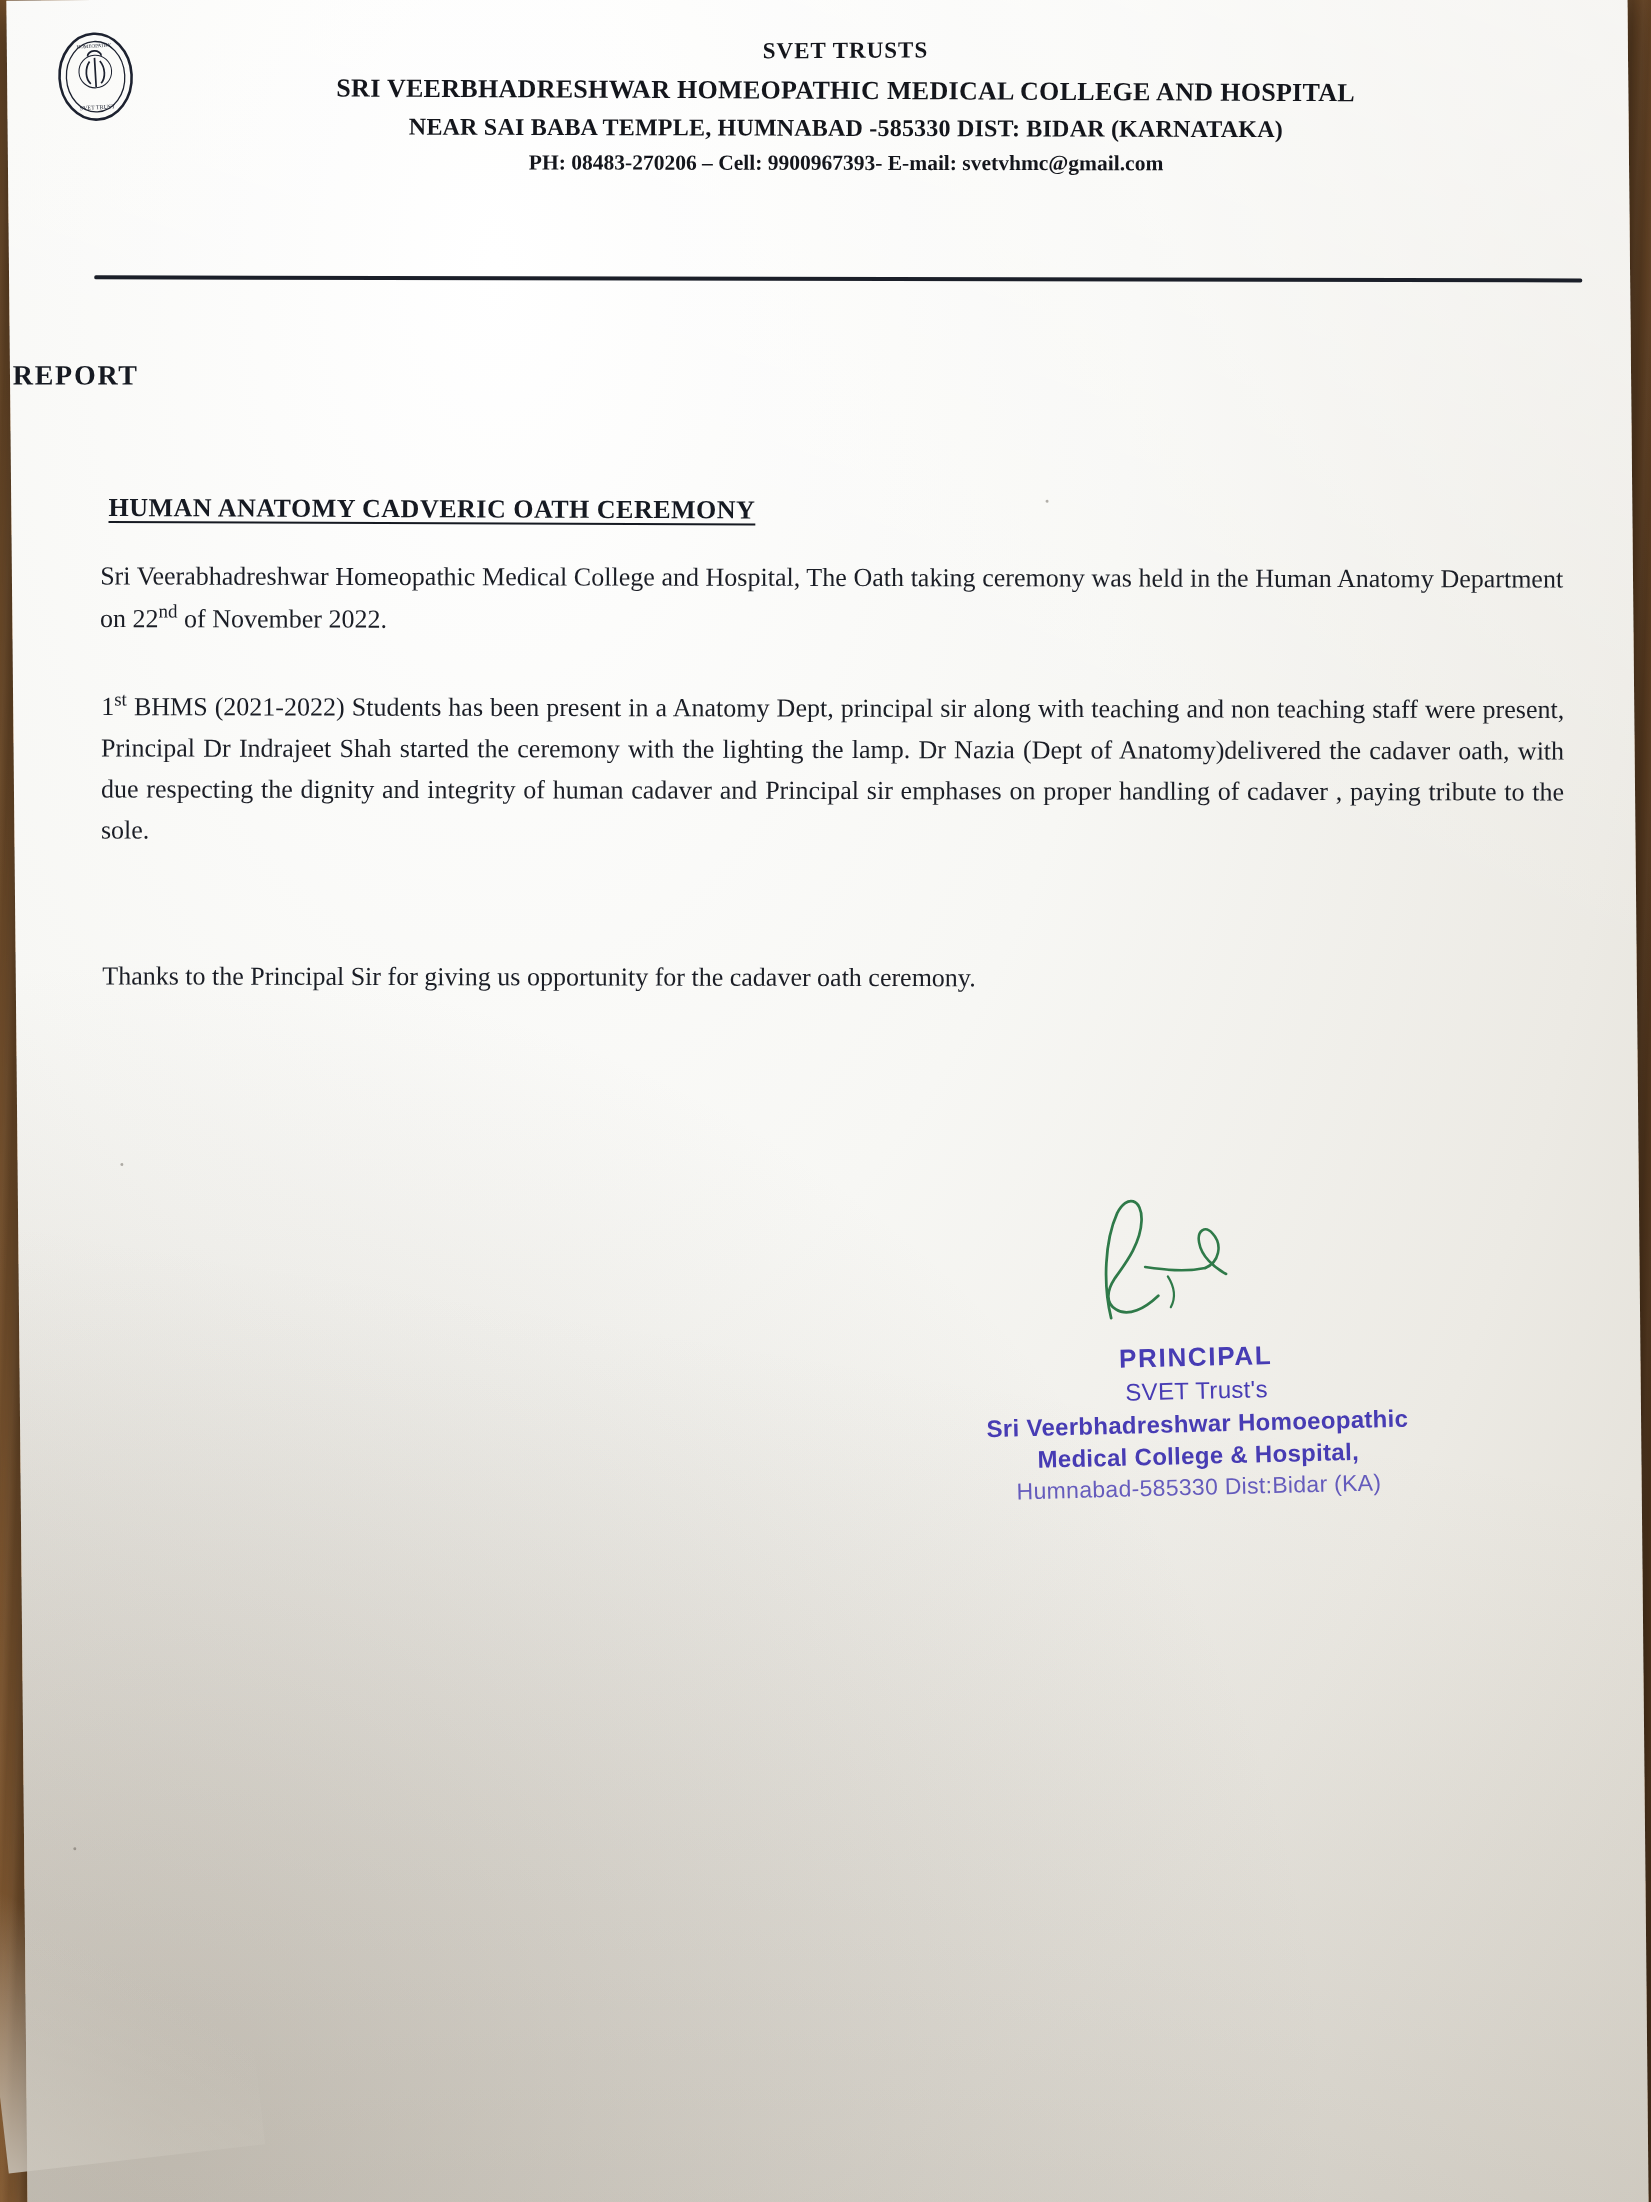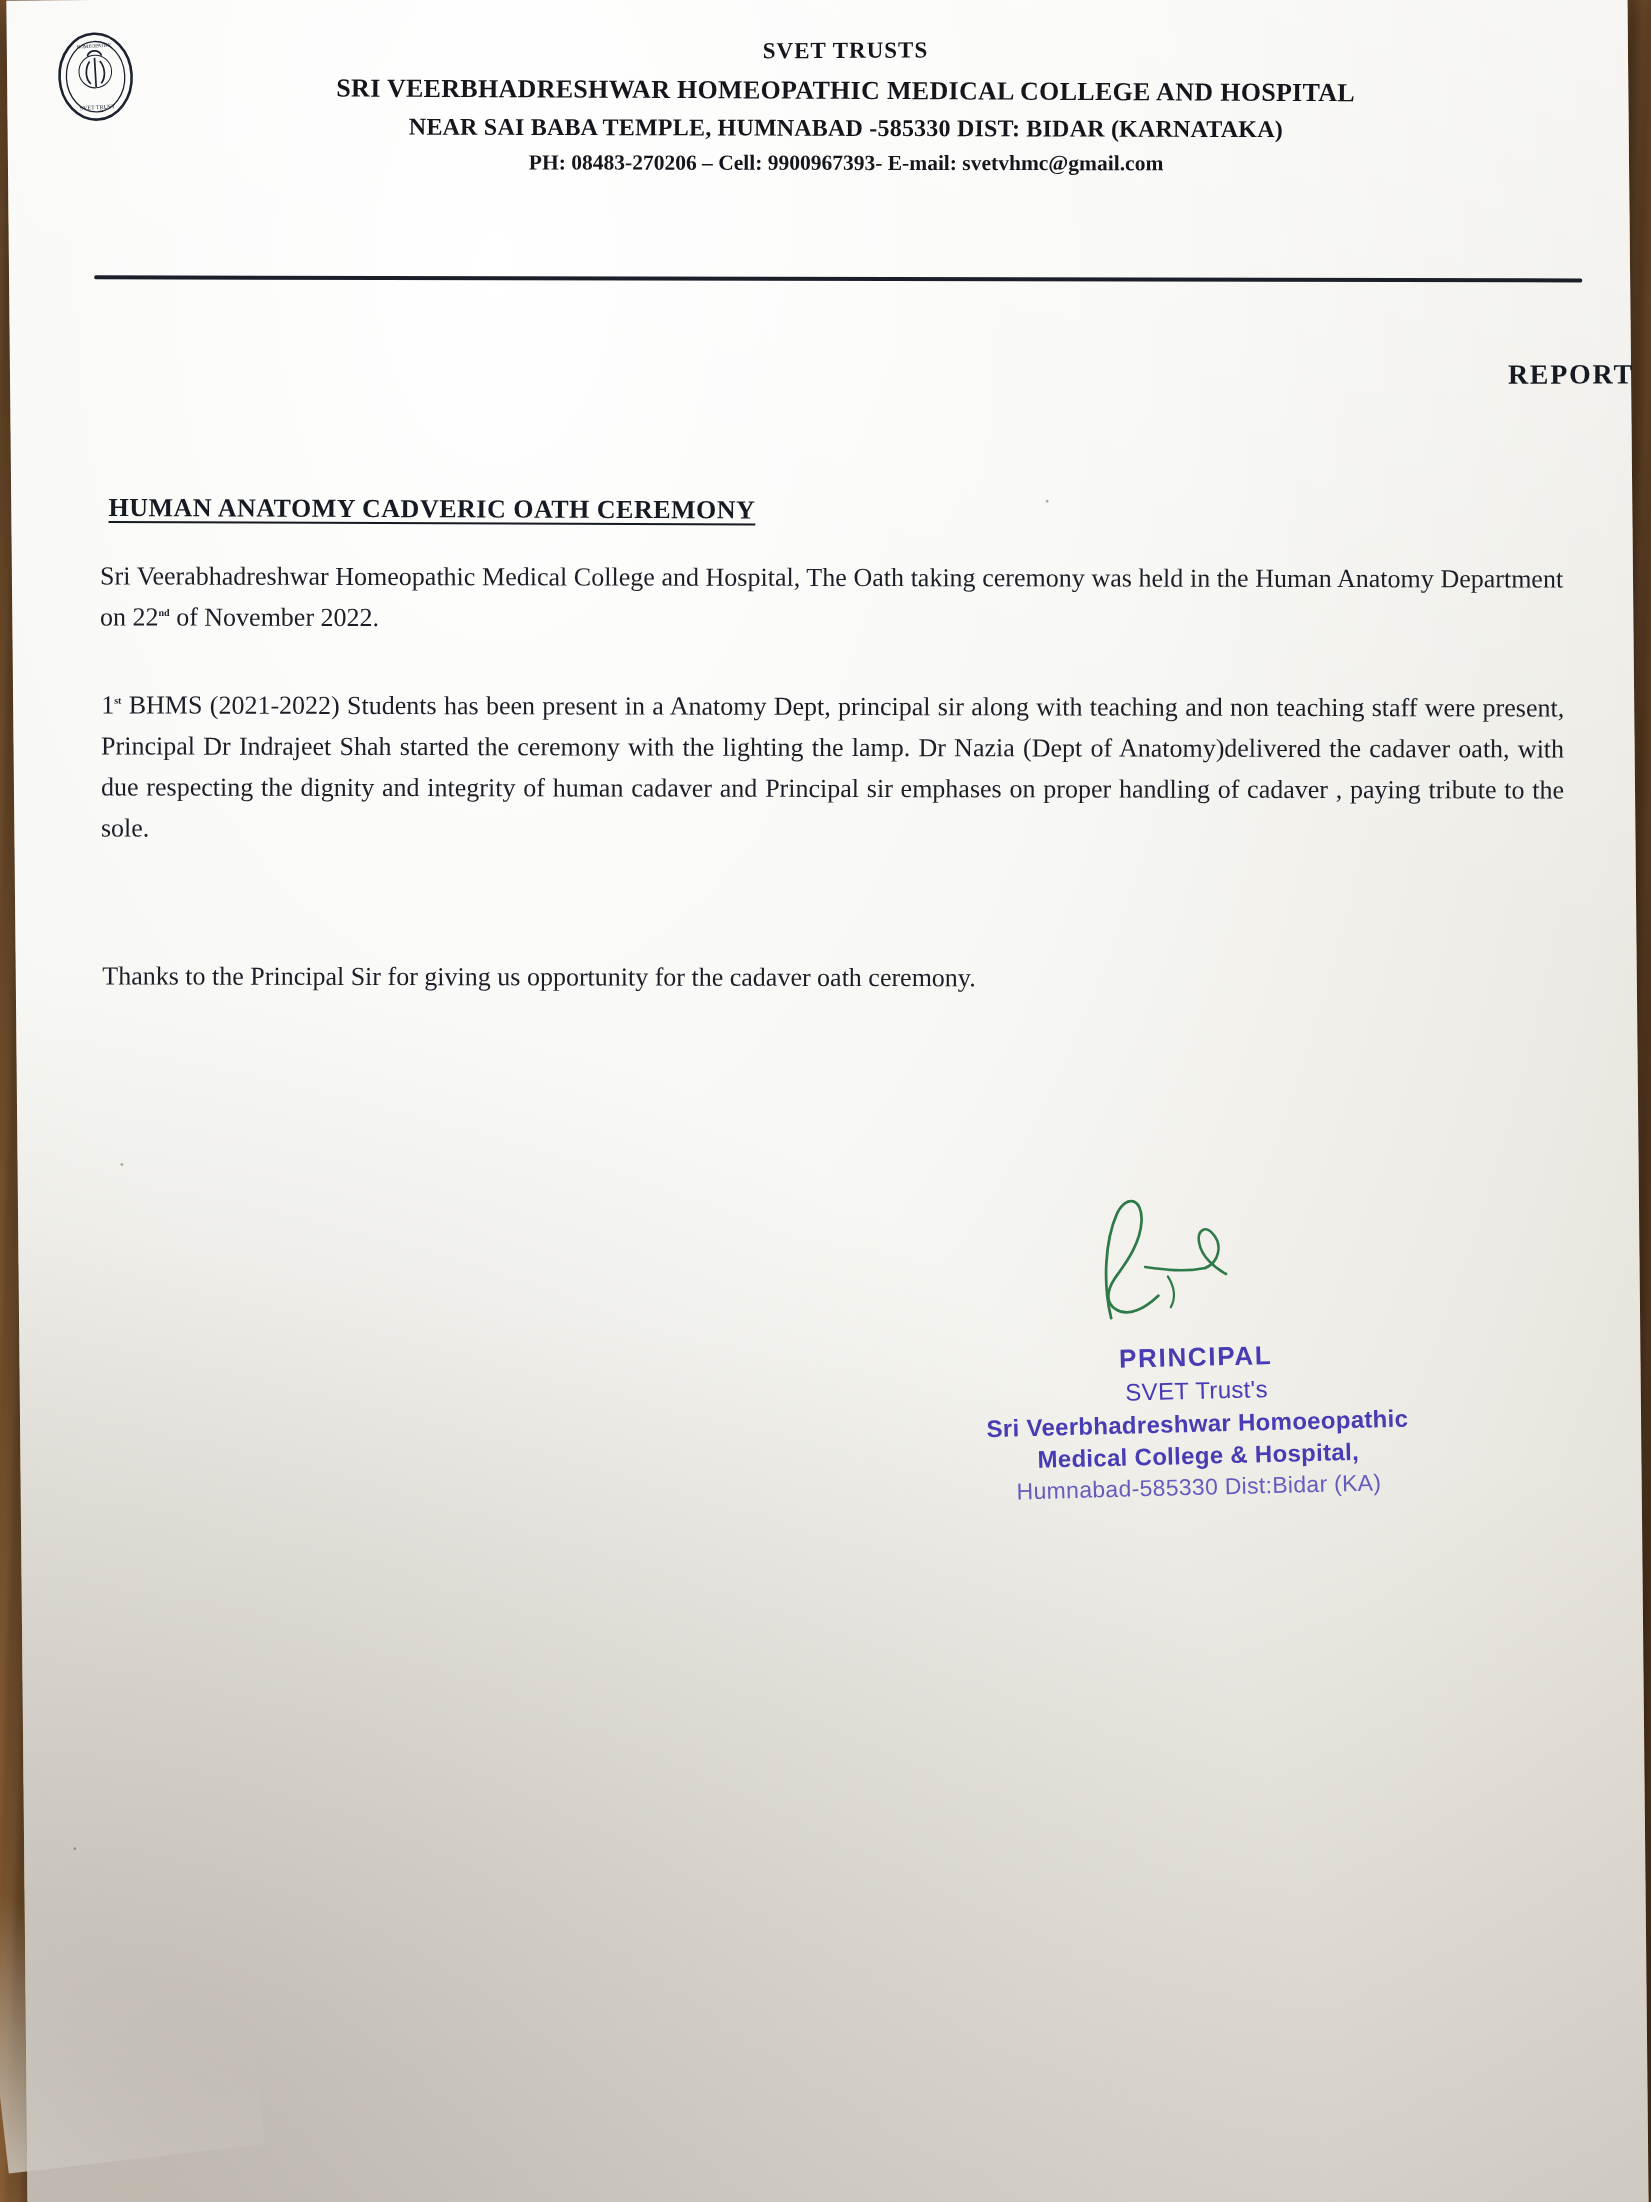--- a/index.html
+++ b/index.html
@@ -127,21 +127,21 @@
     background: #1b1f29;
     transform: rotate(0.45deg);
     border-radius: 1.7px;
   }
 
   
   .report-title {
     position: absolute;
     left: 0; right: 0;
     top: 366px;
-    text-align: right;
+    text-align: left;
     font-size: 28px;
     font-weight: bold;
     letter-spacing: 1.7px;
     color: #161a22;
     transform: rotate(0.3deg);
   }
 
   .subject {
     position: absolute;
     left: 95px;
@@ -163,21 +163,21 @@
     line-height: 1.58;
     color: #1b1e26;
     text-align: justify;
     transform: rotate(0.45deg);
     font-family: "Liberation Serif", serif;
   }
   .p1 { top: 564px; }
   .p2 { top: 693px; }
   .p3 { top: 964px; text-align: left; }
 
-  sup { font-size: 10px; vertical-align: super; font-weight: bold; }
+  sup { font-size: 19px; vertical-align: super; }
 
   
   .signature {
     position: absolute;
     left: 1067px;
     top: 1196px;
     width: 172px;
     height: 163px;
     transform: rotate(-2deg);
   }

